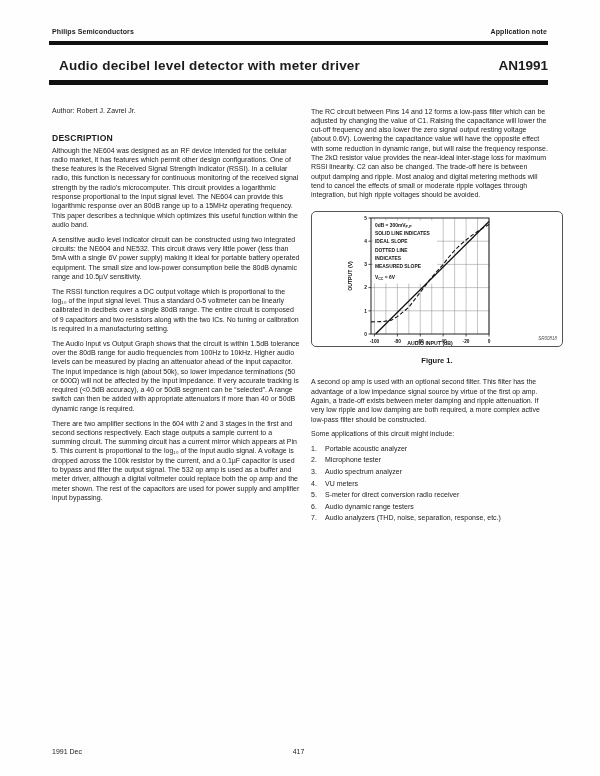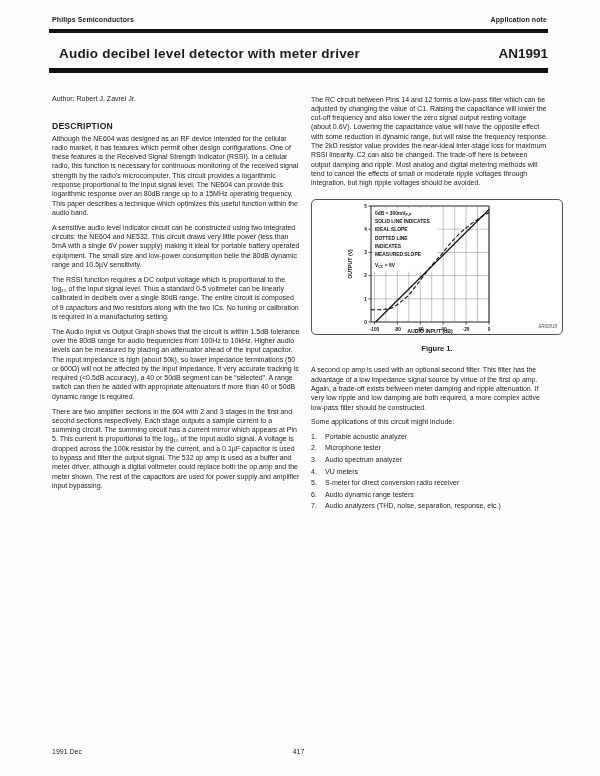--- a/index.html
+++ b/index.html
@@ -2,21 +2,21 @@
 <html><head>
 <meta charset="utf-8">
 <style>
   html,body{margin:0;padding:0;}
   body{
     width:600px;height:776px;background:#ffffff;
     font-family:"Liberation Sans","DejaVu Sans",sans-serif;
     color:#1c1c1c;-webkit-font-smoothing:antialiased;
   }
   .page{position:relative;width:600px;height:776px;background:#fefefe;overflow:hidden;}
-  .content{position:absolute;left:49px;top:16px;width:499px;}
+  .content{position:absolute;left:49px;top:28px;width:499px;}
   .hdr-top{display:flex;justify-content:space-between;font-size:7px;font-weight:bold;padding:0 1px 0 3px;letter-spacing:.1px;}
   .rule{background:#111;width:100%;}
   .rule-1{height:3.5px;margin-top:6px;}
   .rule-2{height:5px;margin-top:7px;}
   .hdr-title{display:flex;justify-content:space-between;align-items:baseline;margin-top:13px;padding-left:10px;}
   .doc-title{font-size:13.5px;font-weight:bold;letter-spacing:.2px;}
   .doc-number{font-size:13.5px;font-weight:bold;text-align:right;}
   .cols{display:flex;gap:11px;margin-top:22px;padding-left:3px;}
   .col-left{width:248px;}
   .col-right{width:237px;}

